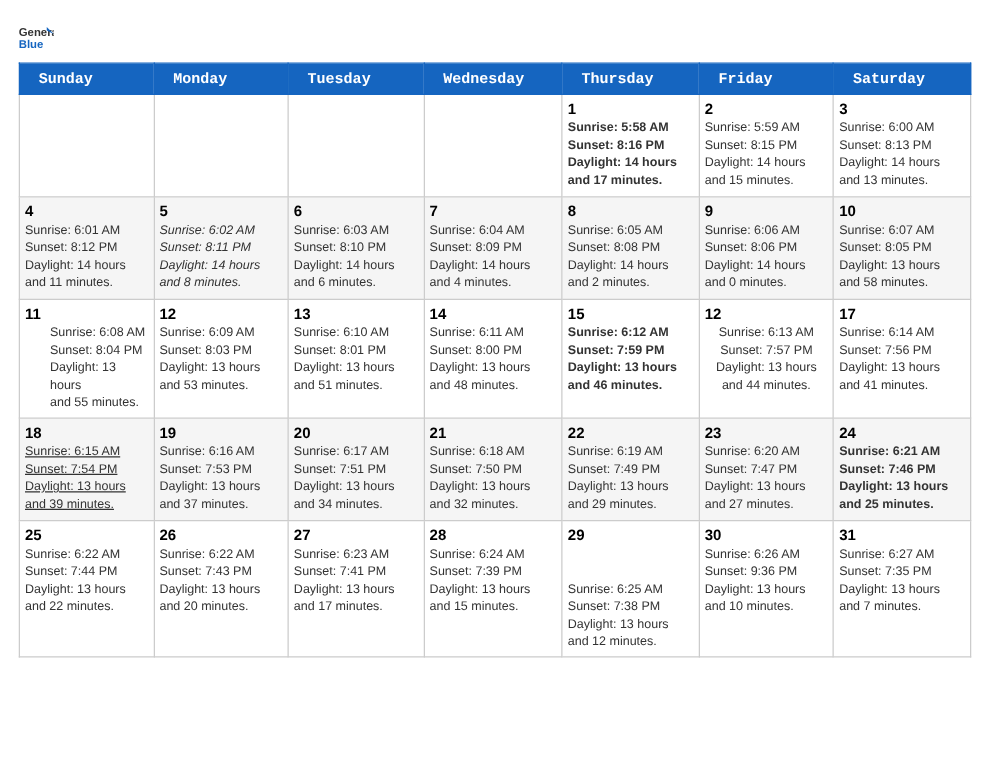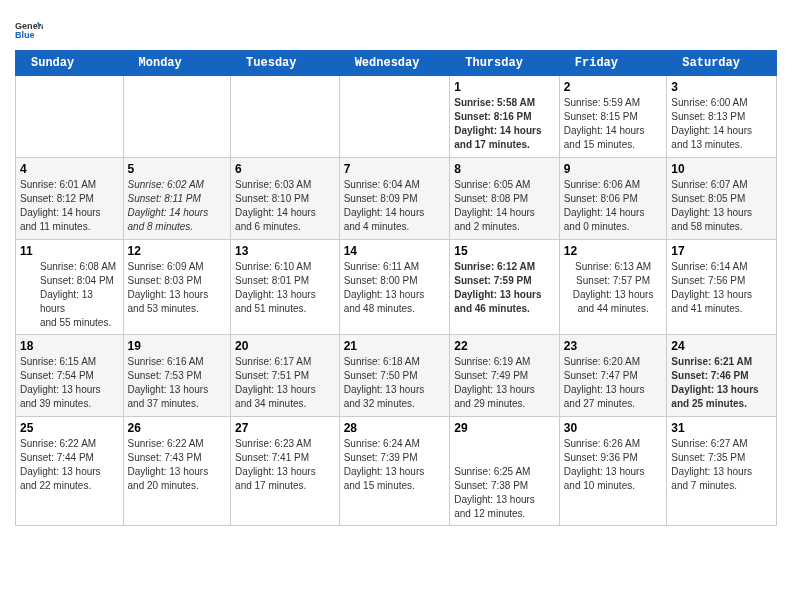--- a/index.html
+++ b/index.html
@@ -242,21 +242,21 @@
           <span class="day-num">17</span>
           <div class="day-info" style="white-space: pre-line;">Sunrise: 6:14 AM
 Sunset: 7:56 PM
 Daylight: 13 hours
 and 41 minutes.</div>
         </td>
       </tr>
       <tr>
         <td>
           <span class="day-num">18</span>
-          <div class="day-info" style="white-space: pre-line;">Sunrise: 6:15 AM
+          <div class="day-info" style="white-space: pre-line; text-decoration: underline;">Sunrise: 6:15 AM
 Sunset: 7:54 PM
 Daylight: 13 hours
 and 39 minutes.</div>
         </td>
         <td>
           <span class="day-num">19</span>
           <div class="day-info" style="white-space: pre-line;">Sunrise: 6:16 AM
 Sunset: 7:53 PM
 Daylight: 13 hours
 and 37 minutes.</div>

